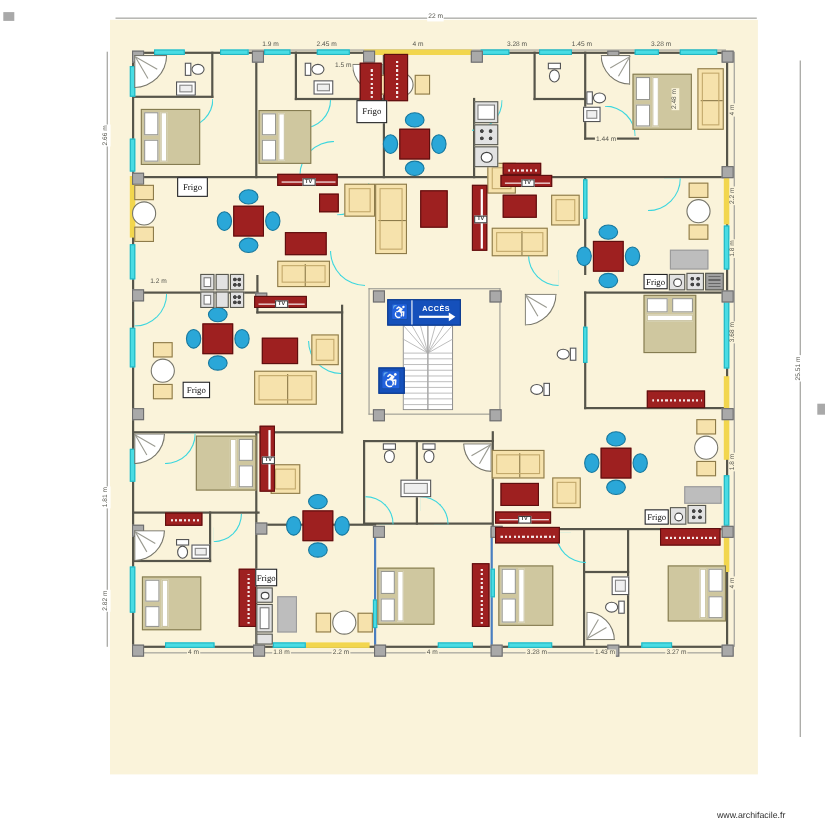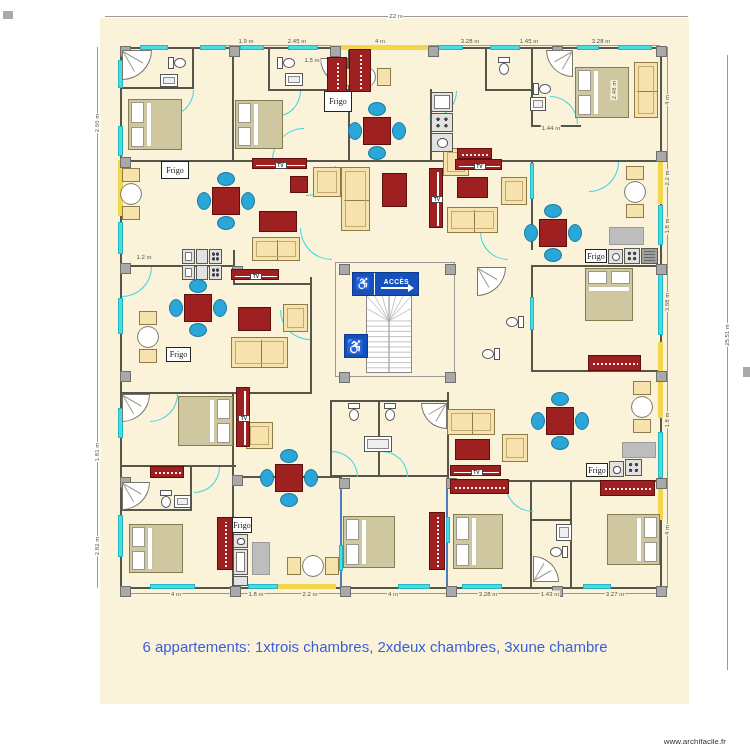--- a/index.html
+++ b/index.html
@@ -67,21 +67,21 @@
   .acces{background:#1550bb;border:1px solid #0d3a8c;display:flex}
   .acces .wc{width:21px;border-right:1.5px solid #fff;color:#fff;font-size:13px;line-height:22px;text-align:center}
   .acces .rgt{flex:1;display:flex;flex-direction:column;align-items:center;justify-content:center;gap:2px}
   .acces .tx{color:#fff;font-size:6.5px;line-height:6.5px;font-weight:bold;letter-spacing:.5px}
   .acces .ar{position:relative;width:28px;height:2px;background:#fff;margin-right:4px}
   .acces .ar::after{content:"";position:absolute;right:-5px;top:-3px;border-left:6px solid #fff;border-top:4px solid transparent;border-bottom:4px solid transparent}
   .wheel{background:#1550bb;border:1px solid #0d3a8c;color:#fff;font-size:15px;line-height:23px;text-align:center}
   .mark{background:#a9a9a9}
   #caption{position:absolute;left:0;top:638px;width:750px;text-align:center;
     color:#3a5fd6;font-size:15px}
-  #watermark{position:absolute;right:24px;top:737px;color:#333;font-size:8px}
+  #watermark{position:absolute;right:36px;top:737px;color:#333;font-size:8px}
 </style>
 </head>
 <body>
 
 <div id="canvas">
   <div id="sheet"></div>
   <div id="plan-items">
       <div class="it dline" style="left: 105px; top: 16px; width: 583px; height: 1px;"></div>
       <div class="it dline" style="left: 225px; top: 45px; width: 435px; height: 1px;"></div>
       <div class="it dline" style="left: 120px; top: 593px; width: 540px; height: 1px;"></div>
@@ -571,15 +571,14 @@
       <div class="it dim rot" style="left: 667px; top: 420px;">1.8 m</div>
       <div class="it dim rot" style="left: 667px; top: 530px;">4 m</div>
       <div class="it dim rot bgw" style="left: 727px; top: 335px;">25.51 m</div>
       <div class="it dim" style="left: 312px; top: 60px;">1.5 m</div>
       <div class="it dim" style="left: 551px; top: 128px;">1.44 m</div>
       <div class="it dim rot" style="left: 614px; top: 90px;">2.48 m</div>
       <div class="it dim" style="left: 144px; top: 257px;">1.2 m</div>
       <div class="it mark" style="left: 3px; top: 11px; width: 10px; height: 8px;"></div>
       <div class="it mark" style="left: 743px; top: 367px; width: 7px; height: 10px;"></div>
     </div>
-  <div id="caption">6 appartements: 1xtrois chambres, 2xdeux chambres, 3xune chambre</div>
   <div id="watermark">www.archifacile.fr</div>
 </div>
 
 </body></html>

